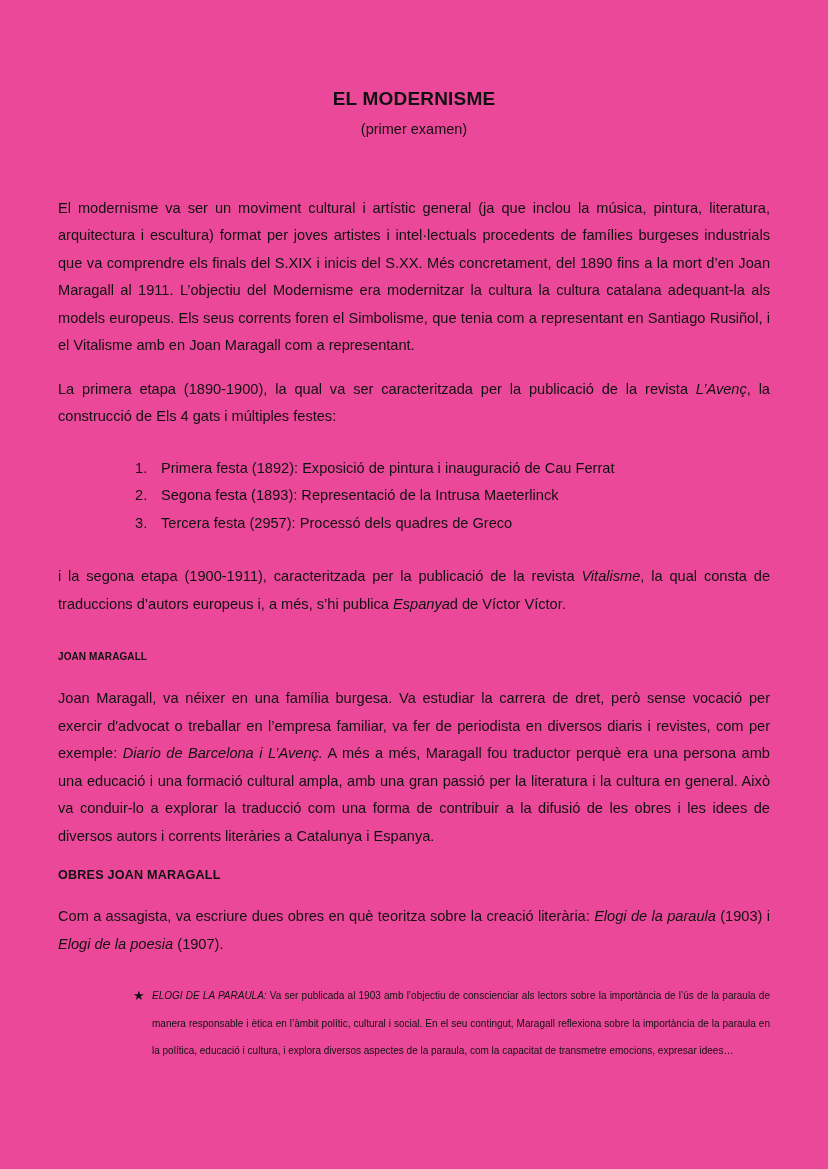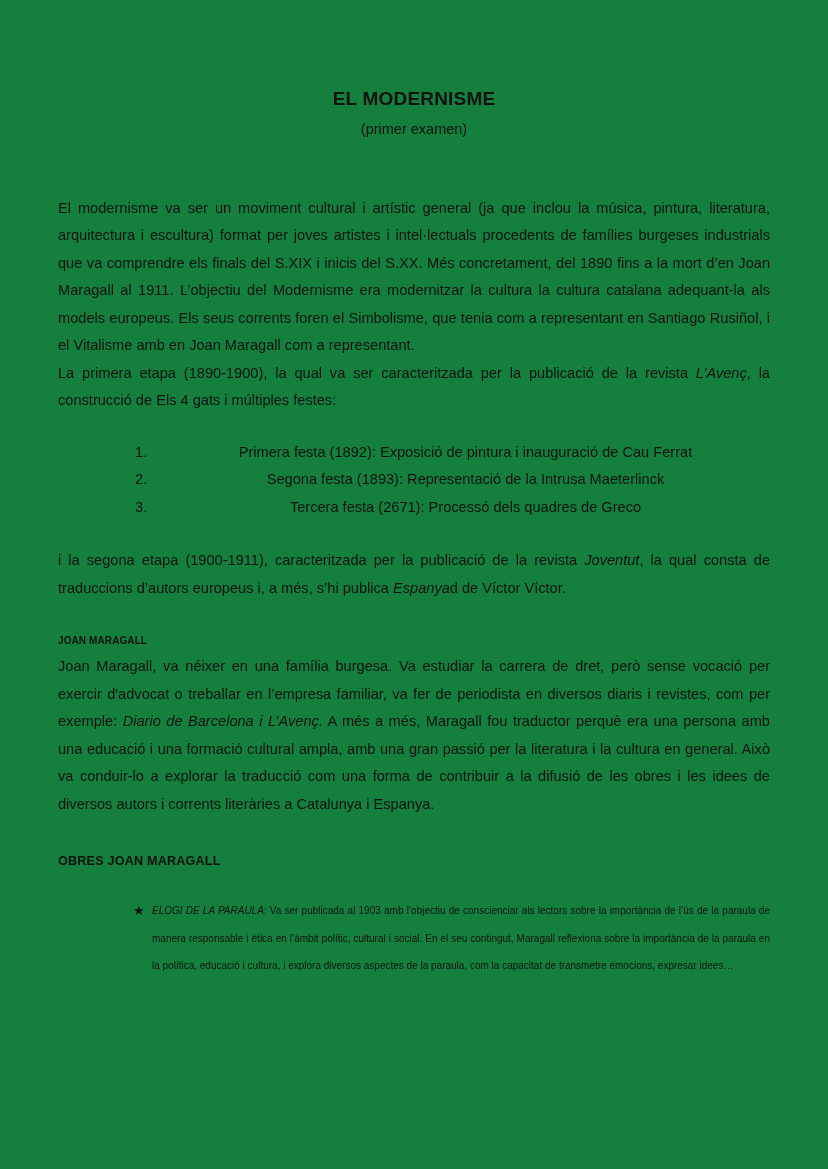--- a/index.html
+++ b/index.html
@@ -14,21 +14,21 @@
     color: #111111;
     overflow: hidden;
   }
 
   .page {
     position: relative;
     width: 828px;
     height: 1169px;
     box-sizing: border-box;
     padding: 0 58px;
-    background: #15803d;
+    background: #ec4899;
   }
 
   
   .title-block {
     padding-top: 88px;
     text-align: center;
   }
   .doc-title {
     font-size: 19px;
     font-weight: bold;
@@ -51,41 +51,41 @@
     text-justify: inter-word;
     margin: 0;
   }
   .para.lead {
     margin-top: 56px;
   }
   .para.block-gap {
     margin-top: 26px;
   }
   .para.tight {
-    margin-top: 0;
+    margin-top: 16px;
   }
   .para.no-justify {
     text-align: left;
   }
 
   em.it {
     font-style: italic;
   }
 
   
   .num-list {
     margin: 24px 0 0 0;
     padding: 0 0 0 77px;
     list-style: none;
     counter-reset: fest;
   }
   .num-list > li {
     font-size: 14.6px;
     line-height: 27.5px;
-    text-align: center;
+    text-align: left;
     position: relative;
     padding-left: 26px;
     counter-increment: fest;
   }
   .num-list > li::before {
     content: counter(fest) ".";
     position: absolute;
     left: 0;
     top: 0;
   }
@@ -93,21 +93,21 @@
   
   .section-heading {
     font-size: 10px;
     font-weight: bold;
     line-height: 24px;
     margin: 27px 0 0 0;
     letter-spacing: 0.1px;
   }
   .section-heading.small {
     font-size: 12.6px;
-    margin-top: 31px;
+    margin-top: 13px;
     letter-spacing: 0.2px;
   }
 
   
   .star-list {
     margin: 24px 0 0 0;
     padding: 0 0 0 75px;
     list-style: none;
   }
   .star-list > li {
@@ -142,33 +142,36 @@
   </p>
 
 
   <p class="para tight">
     <span>La primera etapa (1890-1900), la qual va ser caracteritzada per la publicació de la revista </span><em class="it">L’Avenç</em><span>, la construcció de Els 4 gats i múltiples festes:</span>
   </p>
 
   <ol class="num-list">
     <li><span>Primera festa (1892):  Exposició de pintura i inauguració de  Cau Ferrat</span></li>
     <li><span>Segona festa (1893): Representació de la Intrusa Maeterlinck</span></li>
-    <li><span>Tercera festa (2671): Processó dels quadres de Greco</span></li>
+    <li><span>Tercera festa (2957): Processó dels quadres de Greco</span></li>
   </ol>
 
   <p class="para block-gap">
-    <span>i la segona etapa (1900-1911), caracteritzada per la publicació de la revista </span><em class="it">Joventut</em><span>, la qual consta de traduccions d’autors europeus i, a més, s’hi publica </span><em class="it">Espanya</em><span>d de Víctor Víctor.</span>
+    <span>i la segona etapa (1900-1911), caracteritzada per la publicació de la revista </span><em class="it">Vitalisme</em><span>, la qual consta de traduccions d’autors europeus i, a més, s’hi publica </span><em class="it">Espanya</em><span>d de Víctor Víctor.</span>
   </p>
 
   <h2 class="section-heading">JOAN MARAGALL</h2>
 
   <p class="para tight">
     <span>Joan Maragall, va néixer en una família burgesa. Va estudiar la carrera de dret, però sense vocació per exercir d'advocat o treballar en l’empresa familiar, va fer de periodista en diversos diaris i revistes, com per exemple: </span><em class="it">Diario de Barcelona i L’Avenç.</em><span> A més a més, Maragall fou traductor perquè era una persona amb una educació i una formació cultural ampla, amb una gran passió per la literatura i la cultura en general. Això va conduir-lo a explorar la traducció com una forma de contribuir a la difusió de les obres i les idees de diversos autors i corrents literàries a Catalunya i Espanya.</span>
   </p>
 
   <h3 class="section-heading small">OBRES JOAN MARAGALL</h3>
 
+  <p class="para tight">
+    <span>Com a assagista, va escriure dues obres en què teoritza sobre la creació literària: </span><em class="it">Elogi de la paraula</em><span> (1903) i </span><em class="it">Elogi de la poesia</em><span> (1907).</span>
+  </p>
 
   <ul class="star-list">
     <li><em class="it">ELOGI DE LA PARAULA:</em><span> Va ser publicada al 1903 amb l’objectiu de conscienciar als lectors sobre la importància de l’ús de la paraula de manera responsable i ètica en l’àmbit polític, cultural i social. En el seu contingut, Maragall reflexiona sobre la importància de la paraula en la política, educació i cultura, i explora diversos aspectes de la paraula, com la capacitat de transmetre emocions, expresar idees…</span></li>
   </ul>
 
 </div>
 
 </body></html>

